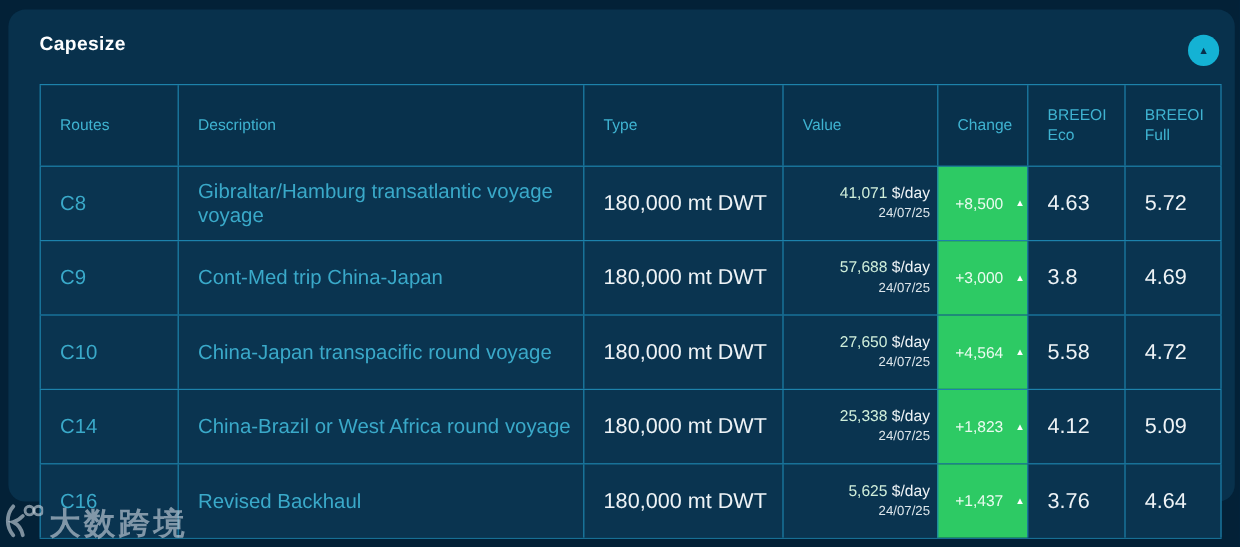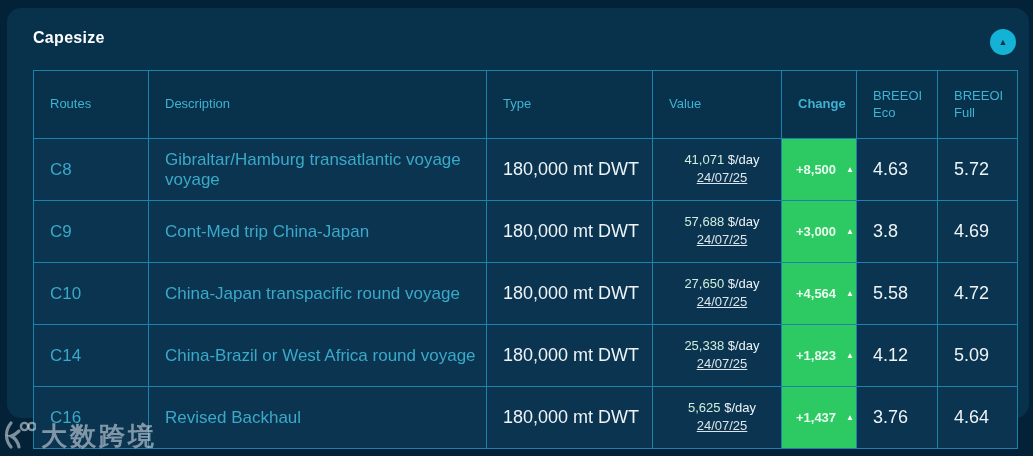--- a/index.html
+++ b/index.html
@@ -54,37 +54,37 @@
   .th, .td {
     border-left: 1px solid var(--border, #1d82ab);
     display: flex; align-items: center;
     padding-left: 16px; padding-right: 6px;
   }
   .c6 { border-right: 1px solid var(--border, #1d82ab); }
   .c0 { width: 115px; }
   .c1 { width: 338px; }
   .c2 { width: 166px; }
   .c3 { width: 129px; }
-  .c4 { width: 75px; font-weight: bold; }
+  .c4 { width: 75px; }
   .c5 { width: 81px; }
   .c6 { width: 81px; }
   .th {
     color: var(--header-text, #3fb3d1);
     font-size: 13px; line-height: 1.3;
   }
   .cyan { color: var(--cyan, #3aa9c9); font-size: 17px; }
   .white { color: var(--white-text, #eef3f6); font-size: 18px; }
   .value-cell {
     flex-direction: column;
-    align-items: center; justify-content: center;
+    align-items: flex-end; justify-content: center;
     line-height: 1.3;
   }
   .v1 { font-size: 13px; color: var(--white-text, #eef3f6); white-space: nowrap; }
   .v1 .amt { color: var(--value-green, #cfeeda); }
-  .v2 { font-size: 13px; color: var(--date-text, #dce5ea); margin-top: 1px; text-decoration: underline; }
+  .v2 { font-size: 11px; color: var(--date-text, #dce5ea); margin-top: 1px; }
   .change {
     background: var(--green, #2dca64);
     color: var(--change-text, #e9fbef);
     font-size: 13px;
     justify-content: flex-end;
     padding-right: 2px; gap: 10px;
   }
   .tri { color: #ffffff; font-size: 8px; line-height: 1; }
   .watermark {
     position: absolute;

